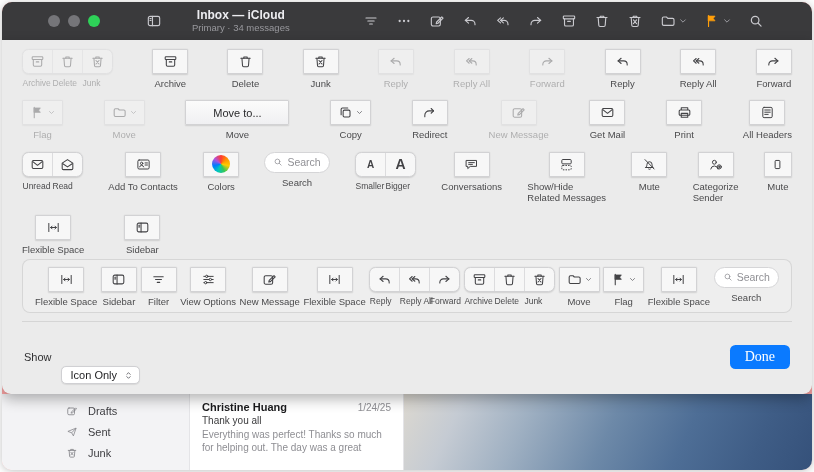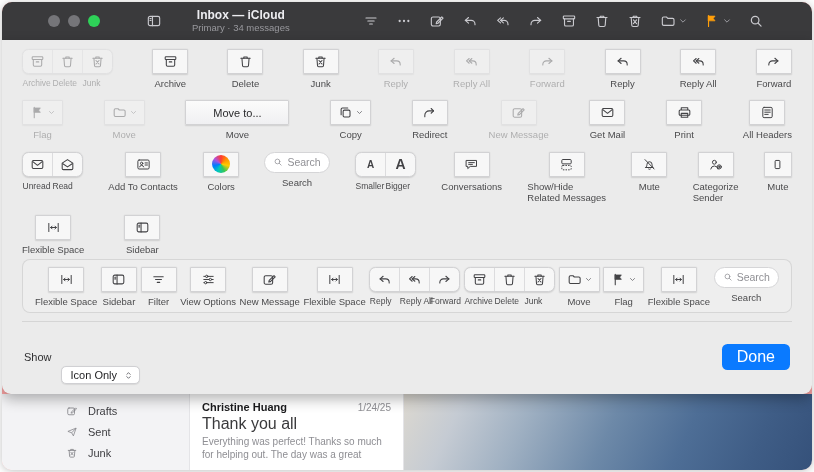--- a/index.html
+++ b/index.html
@@ -46,33 +46,33 @@
   .pill{height:21px;box-sizing:border-box;border-radius:11px;background:#fff;border:1px solid #d5d5d7;display:flex;align-items:center;gap:4px;padding:0 8px;color:#909095;font-size:10.5px;}
   .pill svg{width:10px;height:10px;color:#909095;}
   .wheel{width:18px;height:18px;border-radius:50%;background:conic-gradient(#ff3b30,#ff9500,#ffcc00,#34c759,#00c7be,#007aff,#af52de,#ff3b30);}
   .a-sm{font-size:10px;color:#424245;font-weight:bold;}
   .a-lg{font-size:14px;color:#424245;font-weight:bold;}
   .defaults{border:1px solid rgba(0,0,0,.1);border-radius:8px;padding:7px 12px 5px;display:flex;justify-content:space-between;align-items:flex-start;background:rgba(255,255,255,.18);}
   .footer{margin-top:auto;display:flex;align-items:center;border-top:1px solid rgba(0,0,0,.09);padding:8px 2px 10px;}
   .show-lbl{font-size:11px;color:#2f2f31;}
   .select{margin-left:9px;display:flex;align-items:center;gap:7px;background:#fff;border:1px solid #d0d0d3;border-radius:5px;padding:2px 6px 2px 9px;font-size:11px;color:#1d1d1f;box-shadow:0 .5px 1px rgba(0,0,0,.08);cursor:default;margin-top:36px;}
   .select svg{width:9px;height:9px;color:#6e6e73;}
-  .done{margin-left:auto;background:#0a7aff;color:#fff;border:0;border-radius:5.5px;font-size:16px;padding:4px 15px;font-family:Liberation Sans, sans-serif;cursor:default;}
+  .done{margin-left:auto;background:#0a7aff;color:#fff;border:0;border-radius:5.5px;font-size:14px;padding:4px 15px;font-family:Liberation Serif, serif;cursor:default;}
 
   
   .strip{flex:0 0 76px;display:flex;background:#fff;position:relative;z-index:1;}
   .msidebar{width:188px;box-sizing:border-box;background:#f3f3f5;padding:6px 0 0 64px;border-right:1px solid #e4e4e7;}
   .mside-item{display:flex;align-items:center;gap:10px;height:21px;color:#3e3e42;font-size:11px;cursor:default;}
   .mside-item svg{width:12px;height:12px;color:#86868b;flex:0 0 auto;}
   .mlist{width:214px;box-sizing:border-box;border-right:1px solid #e4e4e7;padding-top:5px;}
   .msg{padding:2px 12px 4px;cursor:default;}
   .msg-top{display:flex;justify-content:space-between;align-items:baseline;gap:43px;}
   .msg-sender{font-size:11px;font-weight:bold;color:#1b1b1d;display:flex;align-items:center;gap:4px;}
   .msg-date{font-size:10px;color:#8e8e93;}
-  .msg-subject{font-size:16px;color:#3a3a3c;margin-top:2px;}
+  .msg-subject{font-size:10px;color:#3a3a3c;margin-top:2px;}
   .msg-preview{font-size:10px;color:#8e8e93;margin-top:2px;line-height:1.32;max-height:27px;overflow:hidden;}
   .mphoto{flex:1;background:linear-gradient(115deg,#dcd8d0 0%,#c5cbd3 14%,#9fb0c2 30%,#6d89a8 50%,#4e6e96 68%,#3f5d86 85%,#35517a 100%);}
 </style>
 </head>
 <body>
 
 <svg width="0" height="0" style="position:absolute" aria-hidden="true">
   <defs>
     <symbol id="i-sidebar" viewBox="0 0 24 24">
         <g fill="none" stroke="currentColor" stroke-width="1.7" stroke-linecap="round" stroke-linejoin="round">

